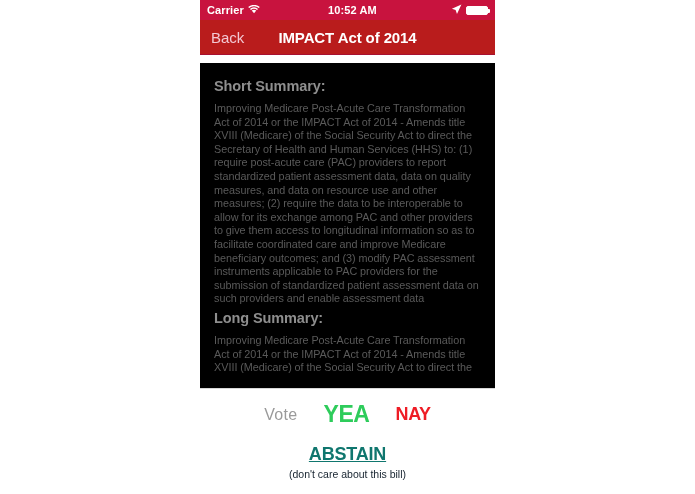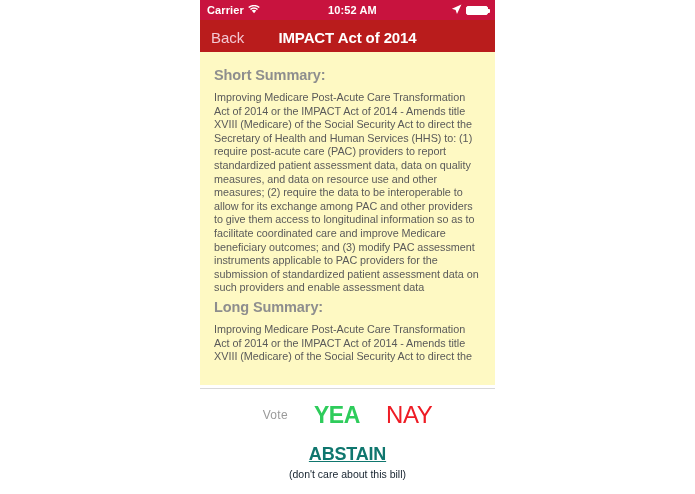--- a/index.html
+++ b/index.html
@@ -106,24 +106,24 @@
     color: #ffffff;
     font-size: 15px;
     font-weight: bold;
     letter-spacing: -0.1px;
   }
 
   
   #content-panel {
     position: absolute;
     left: 0;
-    top: 52px;
+    top: 63px;
     width: 295px;
     height: 333px;
-    background: #fef9c3;
+    background: #000000;
     overflow: hidden;
   }
   #content-inner {
     padding: 10px 14px 0 14px;
   }
   .section-heading {
     color: #8e8e8e;
     font-size: 14.5px;
     font-weight: bold;
     margin: 5px 0 8px 0;
@@ -186,35 +186,35 @@
     top: 12px;
     left: 0;
     width: 295px;
     display: flex;
     align-items: center;
     justify-content: center;
     gap: 26px;
   }
   #vote-label {
     color: #9a9a9a;
-    font-size: 12px;
+    font-size: 16px;
     font-weight: 400;
     letter-spacing: .3px;
   }
   #yea-button {
     color: #2ecc5b;
     font-size: 23px;
     font-weight: bold;
     letter-spacing: -0.4px;
     cursor: pointer;
   }
   #nay-button {
     color: #ee1c25;
-    font-size: 24px;
-    font-weight: normal;
+    font-size: 18px;
+    font-weight: bold;
     letter-spacing: -0.4px;
     cursor: pointer;
   }
   #abstain-block {
     position: absolute;
     top: 55px;
     left: 0;
     width: 295px;
     text-align: center;
   }

